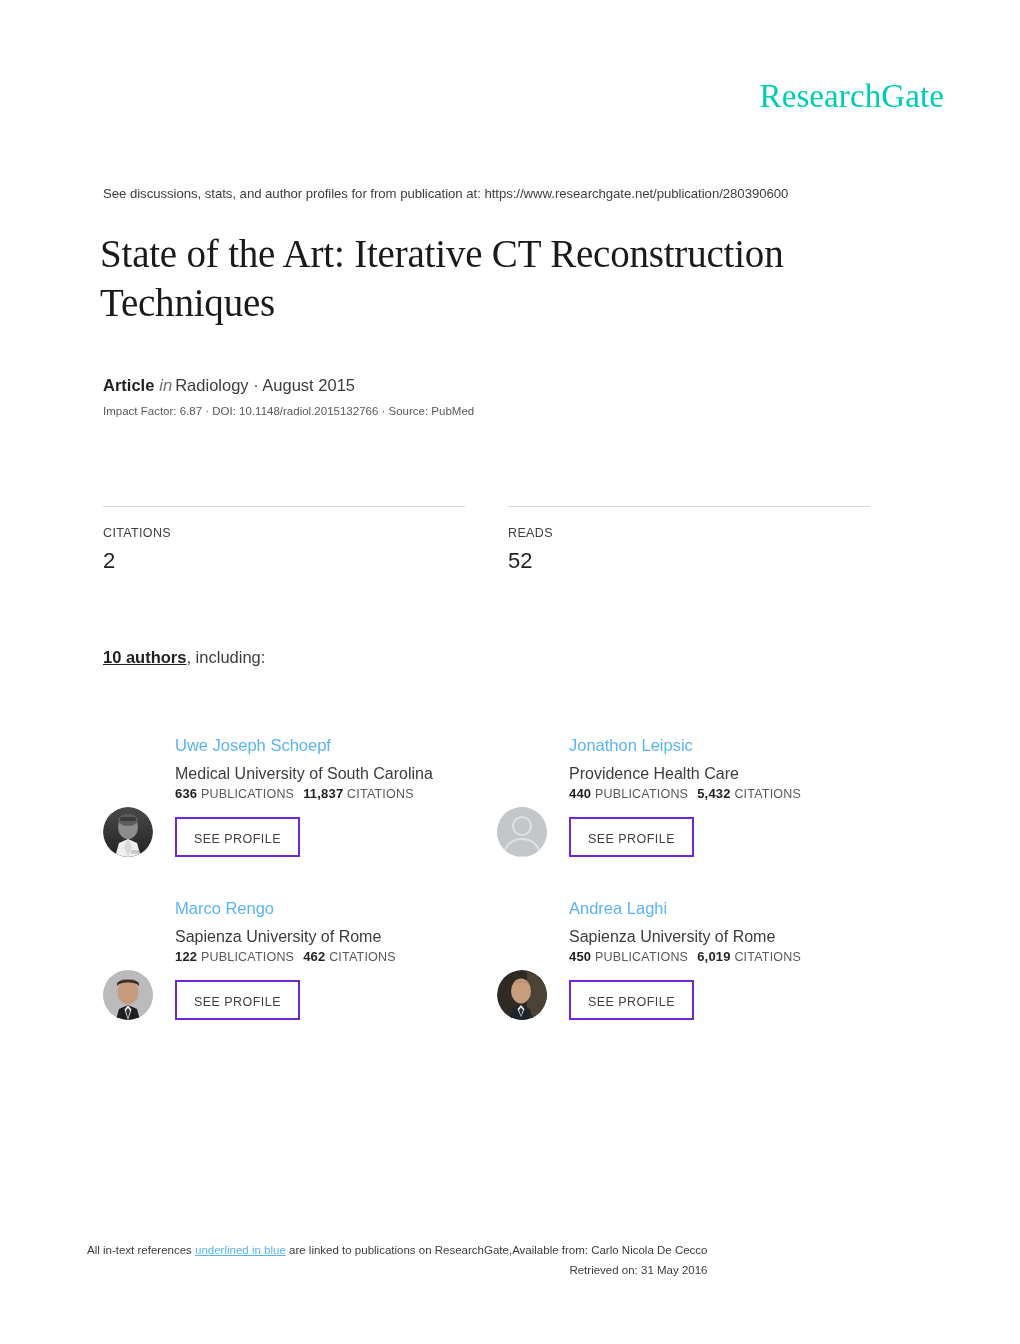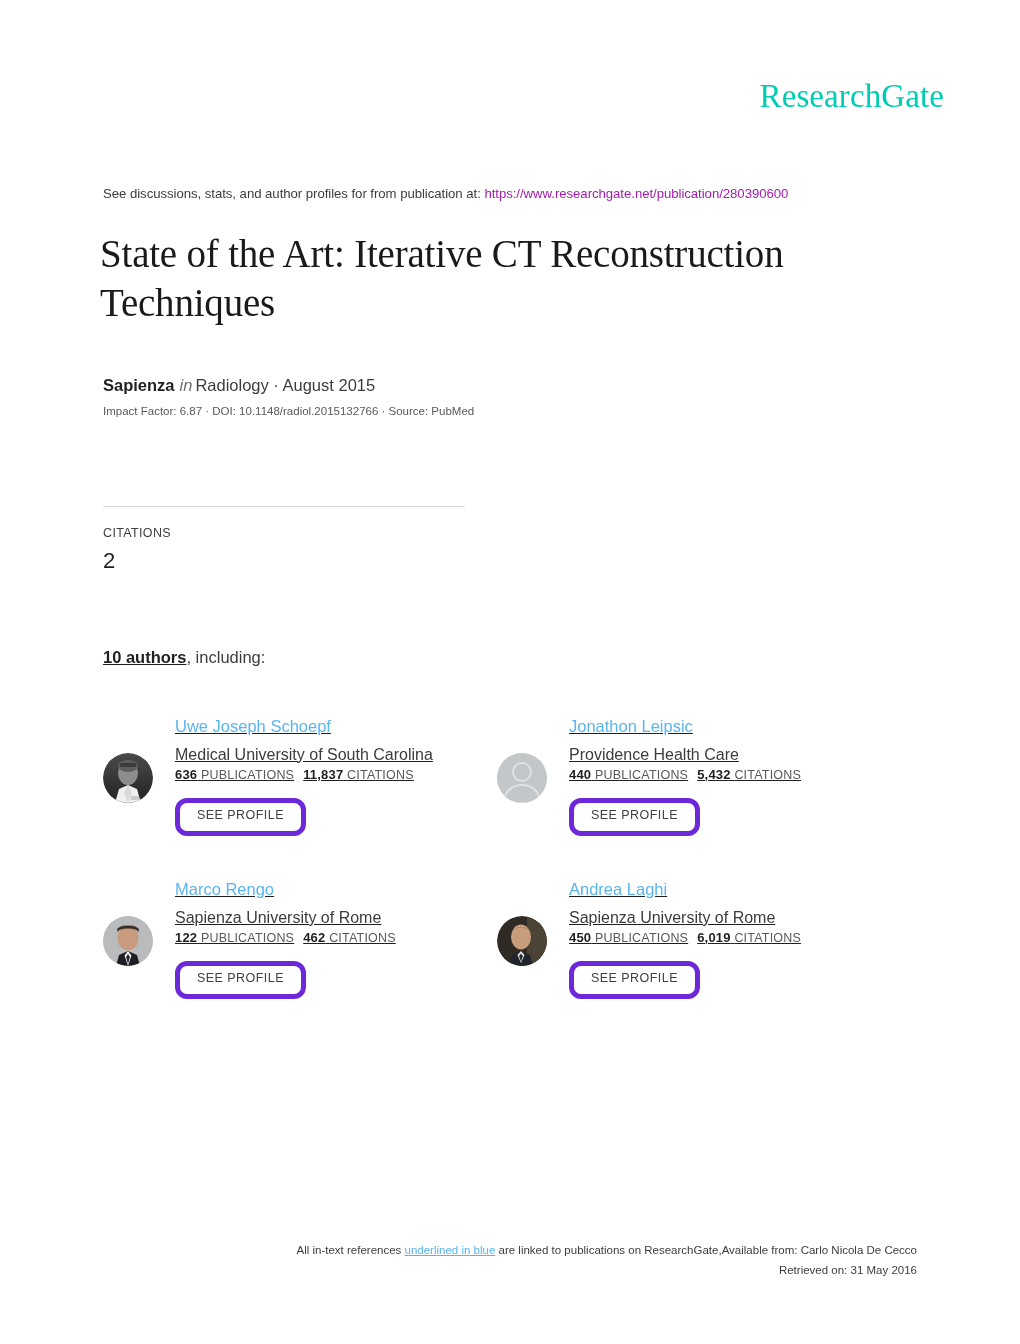--- a/index.html
+++ b/index.html
@@ -46,21 +46,21 @@
   .discussion-line {
     position: absolute;
     top: 186px;
     left: 0;
     font-size: 13.2px;
     color: #3c3c3b;
     white-space: nowrap;
     letter-spacing: -0.05px;
   }
   .discussion-line .url {
-    color: #a21caf;
+    color: #404040;
   }
 
   .pub-title {
     position: absolute;
     top: 229px;
     left: -3px;
     width: 790px;
     font-family: "Liberation Serif", serif;
     font-size: 39px;
     line-height: 49px;
@@ -148,22 +148,21 @@
     top: 694px;
     left: 0;
     width: 800px;
     display: flex;
     flex-wrap: wrap;
   }
   .author-card {
     width: 394px;
     height: 163px;
     display: flex;
-    align-items: center;
-    text-decoration: underline;
+    align-items: flex-end;
   }
 
   .avatar {
     width: 50px;
     height: 50px;
     border-radius: 50%;
     flex: 0 0 50px;
     margin-top: 4px;
     overflow: hidden;
     position: relative;
@@ -198,40 +197,40 @@
   .author-stats b {
     font-weight: 700;
     color: #231f20;
     font-size: 13px;
   }
   .author-stats .sep { display: inline-block; width: 9px; }
 
   .see-profile {
     display: inline-block;
     margin-top: 16px;
-    padding: 6px 17px 9px 17px;
-    border: 5px solid #6d28d9;
+    padding: 14px 17px 9px 17px;
+    border: 2px solid #6d28d9;
     background: #ffffff;
-    border-radius: 12px;
+    border-radius: 0;
     font-family: "Liberation Sans", sans-serif;
     font-size: 12.5px;
     letter-spacing: 0.45px;
     color: #414042;
     cursor: pointer;
     line-height: 13px;
   }
 
   
   .footer {
     position: absolute;
     top: 1240px;
-    left: 103px;
+    left: 87px;
     width: 814px;
     display: flex;
-    justify-content: flex-end;
+    justify-content: flex-start;
     font-size: 11.5px;
     color: #3c3c3b;
     line-height: 20px;
   }
   .footer-left .blue-ul {
     color: #5ab4f0;
     text-decoration: underline;
   }
   .footer-right {
     text-align: right;
@@ -248,30 +247,35 @@
   <div class="content">
 
     <div class="discussion-line">
       <span>See discussions, stats, and author profiles for from publication at:</span>
       <span class="url">https://www.researchgate.net/publication/280390600</span>
     </div>
 
     <div class="pub-title">State of the Art: Iterative CT Reconstruction Techniques</div>
 
     <div class="article-line">
-      <span class="lbl">Sapienza</span><span class="in">in</span><span>Radiology · August 2015</span>
+      <span class="lbl">Article</span><span class="in">in</span><span>Radiology · August 2015</span>
     </div>
 
     <div class="impact-line">Impact Factor: 6.87 · DOI: 10.1148/radiol.2015132766 · Source: PubMed</div>
 
     <div class="metrics">
       <div class="metric">
         <div class="metric-rule"></div>
         <div class="metric-label">CITATIONS</div>
         <div class="metric-value">2</div>
+      </div>
+      <div class="metric">
+        <div class="metric-rule"></div>
+        <div class="metric-label">READS</div>
+        <div class="metric-value">52</div>
       </div>
     </div>
 
     <div class="authors-head">
       <b>10 authors</b><span>, including:</span>
     </div>
 
     <div class="authors-grid">
 
       <div class="author-card">

